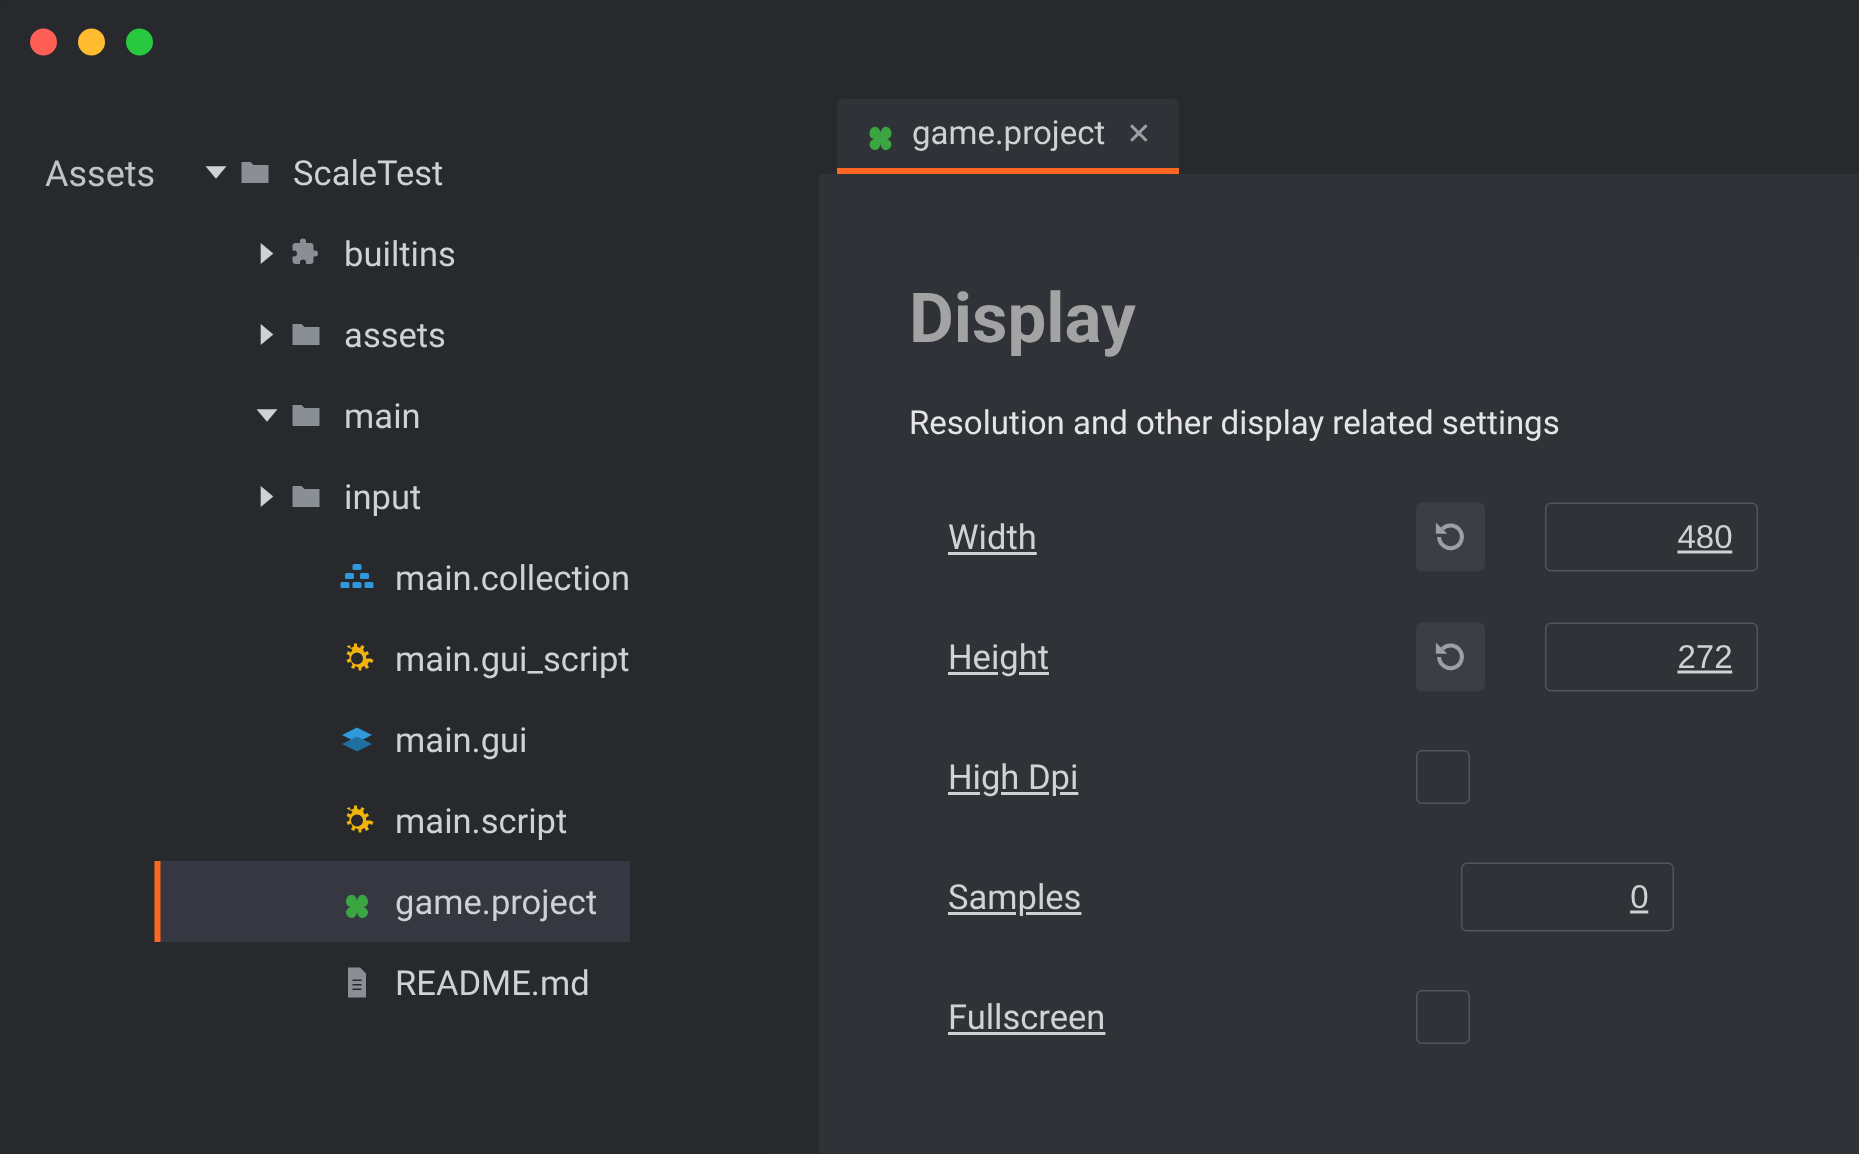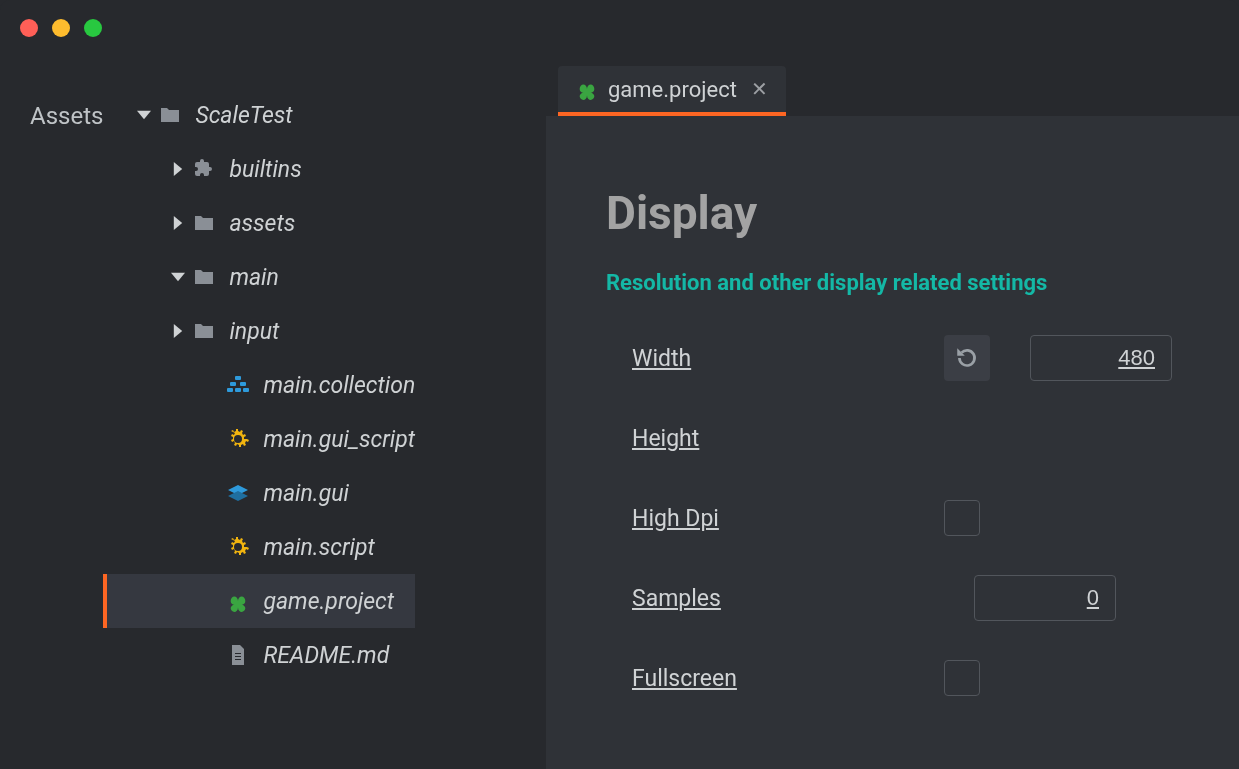--- a/index.html
+++ b/index.html
@@ -68,21 +68,21 @@
   .tree-row.selected {
     background: #353840;
   }
   .tree-row.selected::before {
     content: "";
     position: absolute;
     left: 0; top: 0; bottom: 0;
     width: 4px;
     background: #fd6623;
   }
-  .tree-row .label { white-space: nowrap; font-style: italic; }
+  .tree-row .label { white-space: nowrap; }
 
   
   .editor {
     flex: 1;
     background: #2f3237;
     display: flex;
     flex-direction: column;
   }
   .tabbar {
     height: 60px;
@@ -110,23 +110,23 @@
     padding: 70px 0 0 60px;
   }
   .section-title {
     font-size: 46px;
     font-weight: 700;
     color: #a3a3a3;
     margin-bottom: 30px;
   }
   .section-sub {
     font-size: 22px;
-    color: #14b8a6;
+    color: #e5e5e5;
     margin-bottom: 40px;
-    font-weight: 700;
+    font-weight: 400;
   }
   .form { display:flex; flex-direction: column; gap: 34px; padding-left: 26px; text-decoration: underline; }
   .form-row { display:flex; align-items:center; height: 46px; }
   .form-label { width: 312px; font-size: 23px; color: #d0d3d5; }
   .form-ctrl { display:flex; align-items:center; gap: 10px; }
   .reset-btn {
     width: 46px; height: 46px;
     background: #3b3e45;
     border: none;
     border-radius: 4px;
@@ -343,20 +343,31 @@
                       <path fill="none" stroke="#9aa0a6" stroke-width="2.5" d="M5 12a7 7 0 1 0 2-5"></path>
                       <polygon fill="#9aa0a6" points="3,3 3,10 10,10"></polygon>
                     </svg>
                   </span>
                 </button>
                 <input class="num-input" value="480" style="">
               </div>
             </div>
             <div class="form-row">
               <div class="form-label">Height</div>
+              <div class="form-ctrl">
+                <button class="reset-btn">
+                  <span>
+                    <svg width="26" height="26" viewBox="0 0 24 24">
+                      <path fill="none" stroke="#9aa0a6" stroke-width="2.5" d="M5 12a7 7 0 1 0 2-5"></path>
+                      <polygon fill="#9aa0a6" points="3,3 3,10 10,10"></polygon>
+                    </svg>
+                  </span>
+                </button>
+                <input class="num-input" value="272" style="">
+              </div>
             </div>
             <div class="form-row">
               <div class="form-label">High Dpi</div>
               <div class="form-ctrl">
                 <div class="checkbox"></div>
               </div>
             </div>
             <div class="form-row">
               <div class="form-label">Samples</div>
               <div class="form-ctrl">

